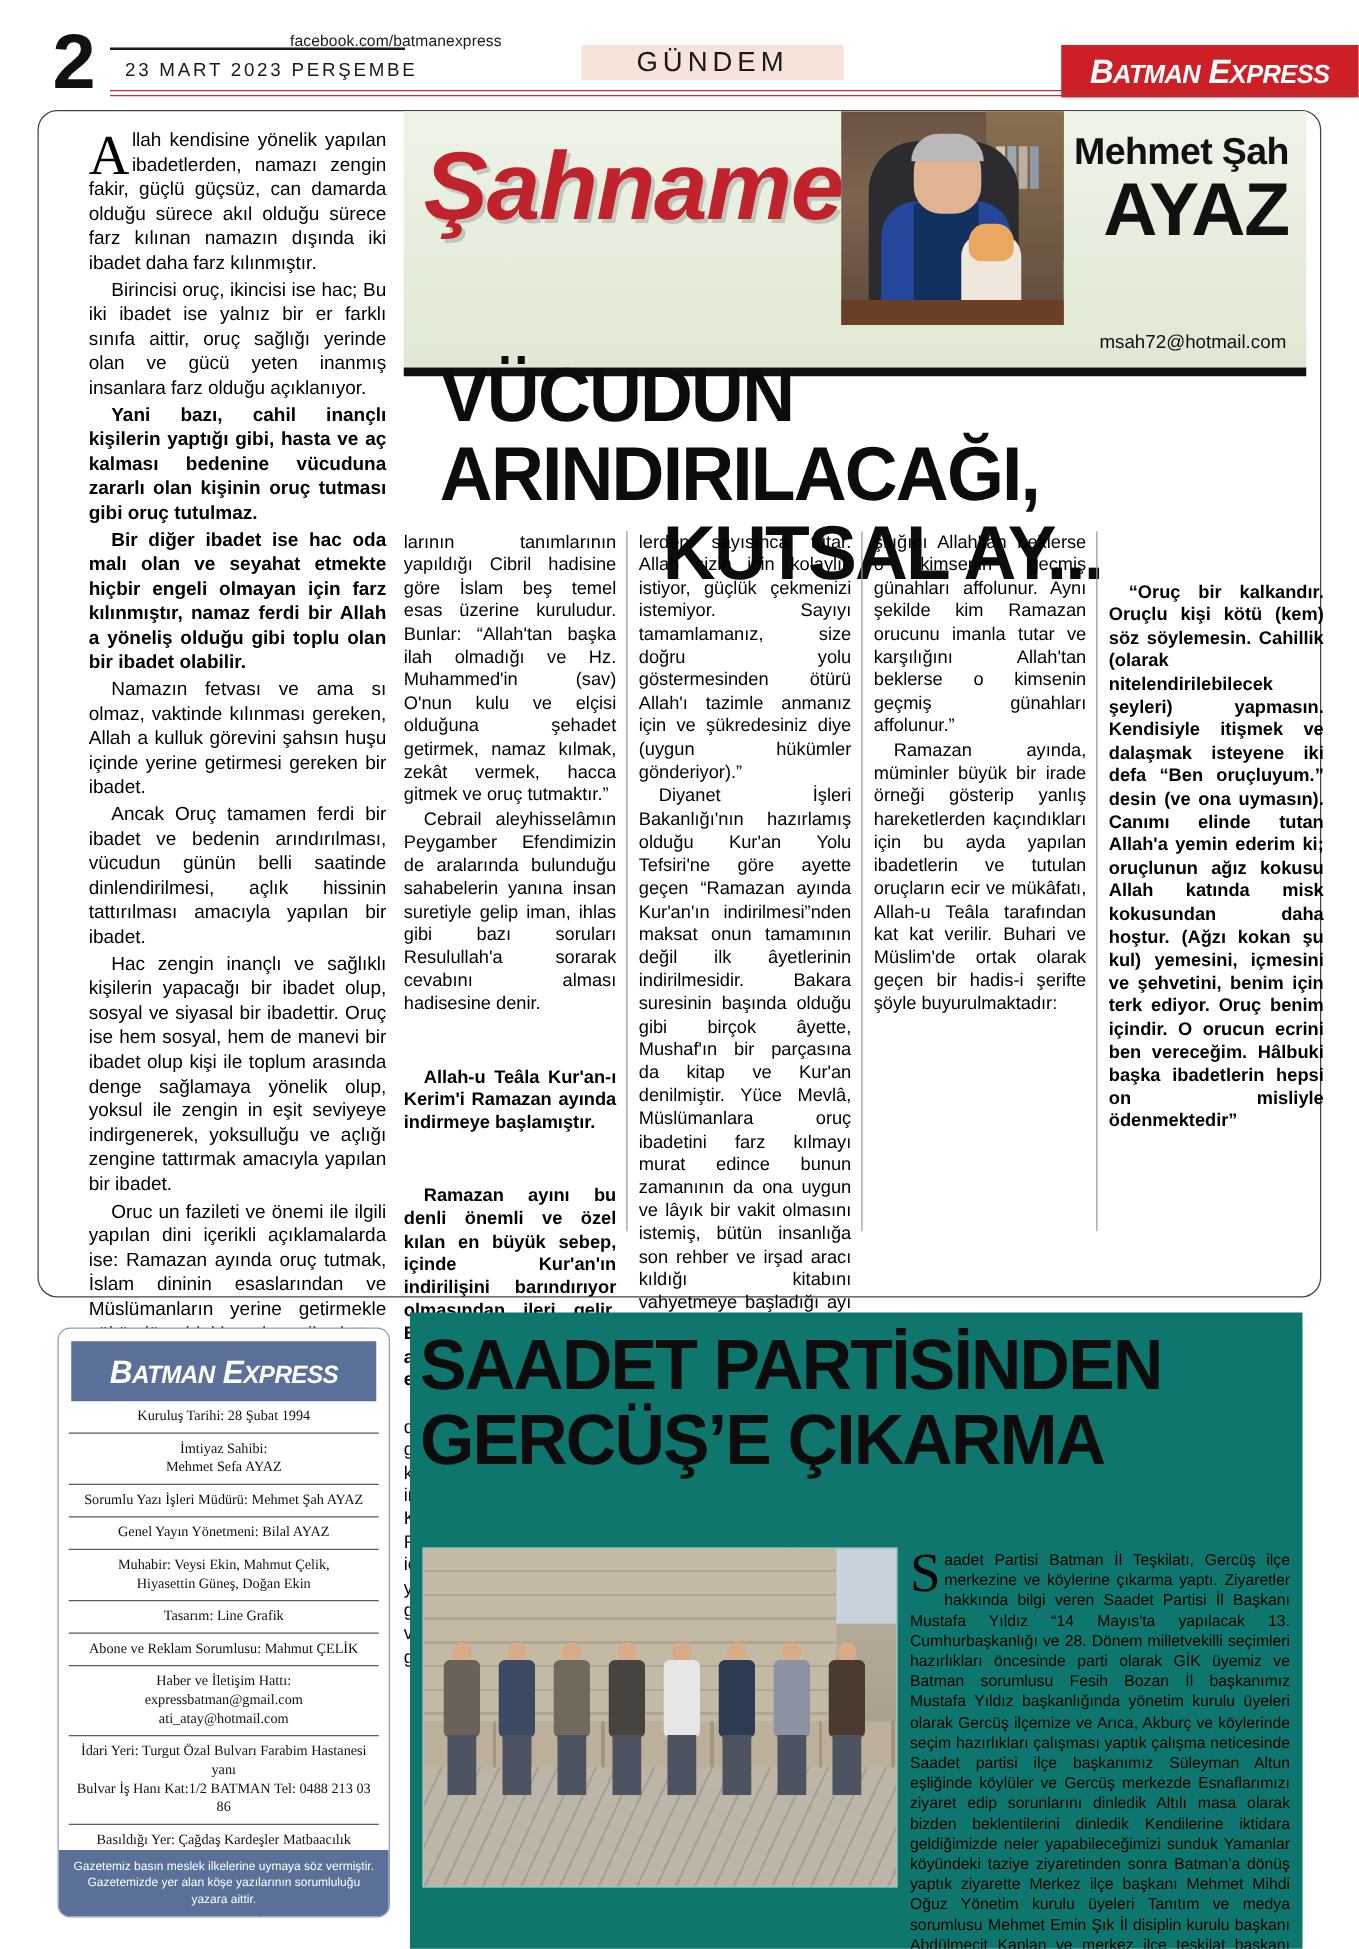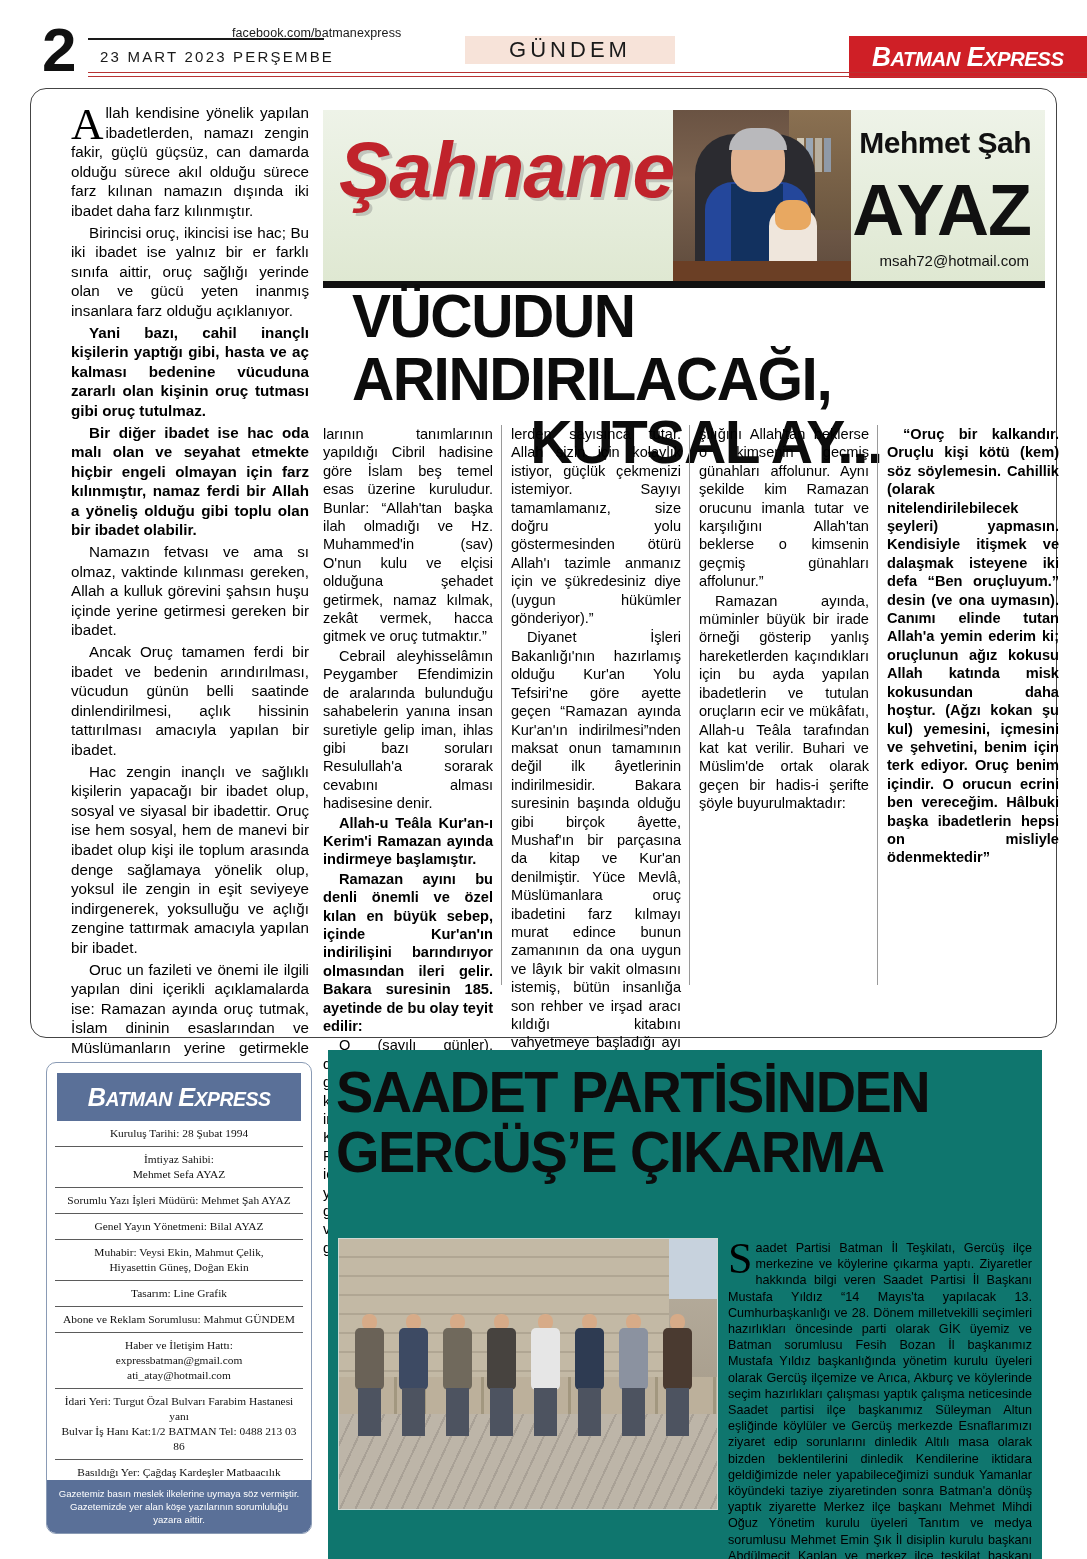--- a/index.html
+++ b/index.html
@@ -79,21 +79,21 @@
   }
   .lead-col p.b { font-weight: 700; }
   .lead-col p.first { text-indent: 0; }
   .dropcap {
     float: left; font-size: 45px; line-height: 34px; font-weight: 400;
     padding: 4px 2px 0 0; font-family: "Liberation Serif", serif;
   }
 
   
   .banner {
-    position: absolute; left: 292px; top: 21px; width: 722px; height: 178px;
+    position: absolute; left: 292px; top: 0; width: 722px; height: 212px;
     background: linear-gradient(180deg,#eef3e8 0%,#e7eede 45%,#dfe8d2 100%);
     border-bottom: 7px solid #111;
     overflow: hidden;
   }
   .banner-title {
     position: absolute; left: 16px; top: 16px;
     font-size: 77px; font-weight: 700; font-style: italic;
     color: #c0232b; letter-spacing: -1px;
     text-shadow: 3px 3px 0px rgba(120,120,120,.35);
     font-family: "Liberation Sans", sans-serif;
@@ -118,22 +118,22 @@
   .bp-cat:before{ content:""; position:absolute; left:6px; top:-8px; width:36px; height:30px; background:#e8a861; border-radius:14px 14px 10px 10px;}
   .bp-desk { position:absolute; left:0; bottom:0; width:178px; height:20px; background:#6b3f25; }
   .banner-author {
     position: absolute; right: 14px; top: 18px; text-align: right; line-height: 1;
   }
   .ba-first {
     font-size: 30px; font-weight: 700; color: #111; letter-spacing: -0.5px;
     font-family: "Liberation Sans", sans-serif;
   }
   .ba-last {
-    font-size: 72px; font-weight: 700; color: #111; letter-spacing: -1px;
-    margin-top: 16px; font-family: "Liberation Sans", sans-serif;
+    font-size: 60px; font-weight: 700; color: #111; letter-spacing: -1px;
+    margin-top: 1px; font-family: "Liberation Sans", sans-serif;
   }
   .banner-mail {
     position: absolute; right: 16px; bottom: 12px;
     font-size: 15px; color: #111; font-family: "Liberation Sans", sans-serif;
   }
 
   
   .headline {
     position: absolute; left: 292px; top: 196px; width: 722px;
     text-align: right;
@@ -156,21 +156,21 @@
   }
   .col.c1 { left: 0; }
   .col.c2 { left: 188px; }
   .col.c3 { left: 376px; }
   .col.c4 { left: 564px; width: 172px; }
   .col p {
     font-size: 14.6px; line-height: 18.4px; text-align: justify;
     text-indent: 16px; color: #000; margin-bottom: 1px;
     font-family: "Liberation Sans", sans-serif;
   }
-  .col p.b { font-weight: 700; }
+  .col p.b { font-weight: 700; margin-top: 40px; }
   .col .vline {
     position: absolute; right: -9px; top: 0; width: 1px; height: 560px;
     background: #9a9a9a;
   }
 
   
   .masthead-box {
     position: absolute; left: 46px; top: 1062px; width: 266px; height: 472px;
     border: 1.5px solid #8a9bb5; border-radius: 10px; background: #fff;
     overflow: hidden;
@@ -342,21 +342,21 @@
     <div class="mh-logo">
       <span><span>B</span><span class="sm">ATMAN</span> <span>E</span><span class="sm">XPRESS</span></span>
     </div>
     <div class="mh-rows" id="mh-rows">
         <div class="mh-row">Kuruluş Tarihi: 28 Şubat 1994</div>
         <div class="mh-row">İmtiyaz Sahibi:<br>Mehmet Sefa AYAZ</div>
         <div class="mh-row">Sorumlu Yazı İşleri Müdürü: Mehmet Şah AYAZ</div>
         <div class="mh-row">Genel Yayın Yönetmeni: Bilal AYAZ</div>
         <div class="mh-row">Muhabir: Veysi Ekin, Mahmut Çelik,<br>Hiyasettin Güneş, Doğan Ekin</div>
         <div class="mh-row">Tasarım: Line Grafik</div>
-        <div class="mh-row">Abone ve Reklam Sorumlusu: Mahmut GÜNDEM</div>
+        <div class="mh-row">Abone ve Reklam Sorumlusu: Mahmut ÇELİK</div>
         <div class="mh-row">Haber ve İletişim Hattı:<br>expressbatman@gmail.com<br>ati_atay@hotmail.com</div>
         <div class="mh-row">İdari Yeri: Turgut Özal Bulvarı Farabim Hastanesi yanı<br>Bulvar İş Hanı Kat:1/2 BATMAN Tel: 0488 213 03 86</div>
         <div class="mh-row">Basıldığı Yer: Çağdaş Kardeşler Matbaacılık<br>Bahçelievler Mah. 1601 Sokak No:4  -  BATMAN<br>TLF: 0488 212 28 33</div>
         <div class="mh-row nb">Yerel Süreli Yayın</div>
       </div>
     <div class="mh-foot" id="mh-foot">Gazetemiz basın meslek ilkelerine uymaya söz vermiştir.<br>Gazetemizde yer alan köşe yazılarının sorumluluğu yazara aittir.</div>
   </div>
 
   <div class="article-bottom">
     <div class="headline2">

